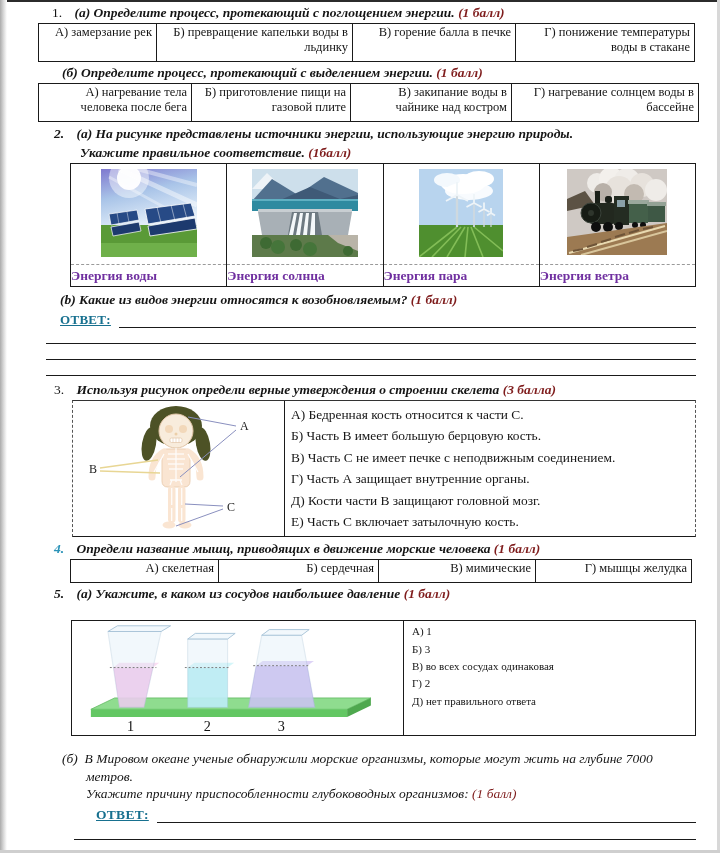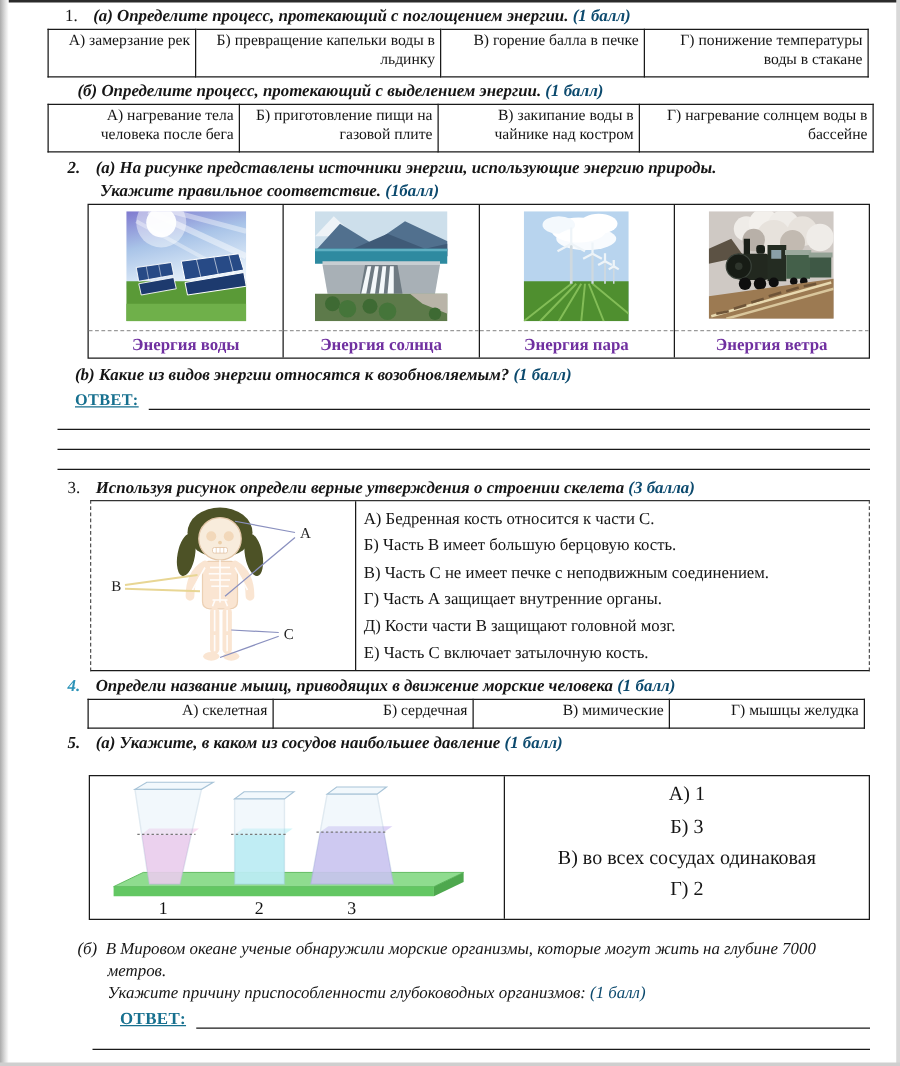--- a/index.html
+++ b/index.html
@@ -14,52 +14,52 @@
   .edge-top { position:absolute; top:0; left:0; right:0; height:2px; background:#2b2b2b; z-index:5; }
   .edge-left { position:absolute; top:0; left:0; bottom:0; width:7px; background:linear-gradient(to right,#ababab,#dcdcdc 55%,#ffffff); z-index:5; }
   .edge-right { position:absolute; top:0; right:0; bottom:0; width:3px; background:#d8d8d8; z-index:5; }
   .edge-bottom { position:absolute; left:0; right:0; bottom:0; height:3px; background:#cfcfcf; z-index:5; }
   .content { position:relative; padding:5px 24px 0 38px; }
 
   .qhead { font-size:13.5px; font-weight:bold; font-style:italic; line-height:1.2; white-space:nowrap; }
   .qnum { font-style:normal; font-weight:normal; display:inline-block; margin-right:9px; }
   .qnum.bold { font-weight:bold; font-style:italic; }
   .qnum.teal { color:#2b93b8; font-weight:bold; font-style:italic; }
-  .score { color:#0c4a6e; }
+  .score { color:#7f1d1d; }
 
   table.opt-table { border-collapse:collapse; table-layout:fixed; margin-top:2px; }
   table.opt-table td {
     border:1.5px solid #1a1a1a;
     font-size:12.5px; line-height:1.2;
     padding:1px 4px 6px 4px;
     vertical-align:top;
     text-align:right;
   }
 
   .img-table { margin:2px 0 0 32px; width:626px; border:1.5px solid #1a1a1a; display:flex; height:124px; }
   .img-cell { flex:1 1 0; border-right:1.2px solid #1a1a1a; display:flex; flex-direction:column; align-items:center; }
   .img-cell:last-child { border-right:none; }
   .img-wrap { flex:1; display:flex; align-items:flex-start; justify-content:center; padding-top:5px; }
-  .img-label { width:100%; text-align:center; color:#7030A0; font-weight:bold; font-size:13.5px; border-top:1px dashed #9a9a9a; padding:3px 0 2px 0; }
+  .img-label { width:100%; text-align:left; color:#7030A0; font-weight:bold; font-size:13.5px; border-top:1px dashed #9a9a9a; padding:3px 0 2px 0; }
 
   .subq { font-size:13.5px; font-weight:bold; font-style:italic; margin-top:5px; }
   .otvet-row { display:flex; align-items:flex-end; margin-top:4px; }
   .otvet-label { color:#17708f; font-weight:bold; font-size:13px; text-decoration:underline; letter-spacing:0.3px; flex:0 0 auto; }
   .otvet-line { flex:1 1 auto; border-bottom:1.5px solid #1a1a1a; height:14px; margin-left:8px; }
   .blank-line { border-bottom:1.5px solid #1a1a1a; height:16px; }
 
   .q3-box { margin:2px 0 0 34px; width:624px; height:137px; display:flex;
             border-top:1px solid #333; border-bottom:1.5px solid #1a1a1a;
             border-left:1.5px dashed #555; border-right:1.5px dashed #555; }
   .q3-fig { flex:0 0 212px; border-right:1.5px solid #1a1a1a; display:flex; align-items:center; justify-content:center; }
   .q3-opts { flex:1; padding:3px 6px; font-size:13.4px; line-height:1.6; }
 
   .q5-box { margin:2px 0 0 33px; width:625px; height:116px; display:flex; border:1.5px solid #1a1a1a; }
   .q5-fig { flex:0 0 332px; border-right:1.2px solid #1a1a1a; display:flex; align-items:center; justify-content:center; }
-  .q5-opts { flex:1; padding:2px 8px; font-size:16px; line-height:1.58;text-align:center; }
+  .q5-opts { flex:1; padding:2px 8px; font-size:11px; line-height:1.58; }
 
   .final-line { font-size:13.5px; font-weight:normal; font-style:italic; line-height:1.3; }
   .svgtext { font-family:"Liberation Serif", serif; }
 </style>
 </head>
 <body>
 
 <div class="edge-top"></div>
 <div class="edge-left"></div>
 <div class="edge-right"></div>
@@ -371,20 +371,21 @@
         <text class="svgtext" x="48" y="115" font-size="15" fill="#111">1</text>
         <text class="svgtext" x="129" y="115" font-size="15" fill="#111">2</text>
         <text class="svgtext" x="207" y="115" font-size="15" fill="#111">3</text>
       </svg>
     </div>
     <div class="q5-opts">
       <div>А) 1</div>
       <div>Б) 3</div>
       <div>В) во всех сосудах одинаковая</div>
       <div>Г) 2</div>
+      <div>Д) нет правильного ответа</div>
     </div>
   </div>
 
   <div class="final-line" style="margin:14px 0 0 24px;">
     <span>(б)</span>&nbsp;
     <span>В Мировом океане ученые обнаружили морские организмы, которые могут жить на глубине 7000</span>
   </div>
   <div class="final-line" style="margin-left:48px;">
     <span>метров.</span>
   </div>

